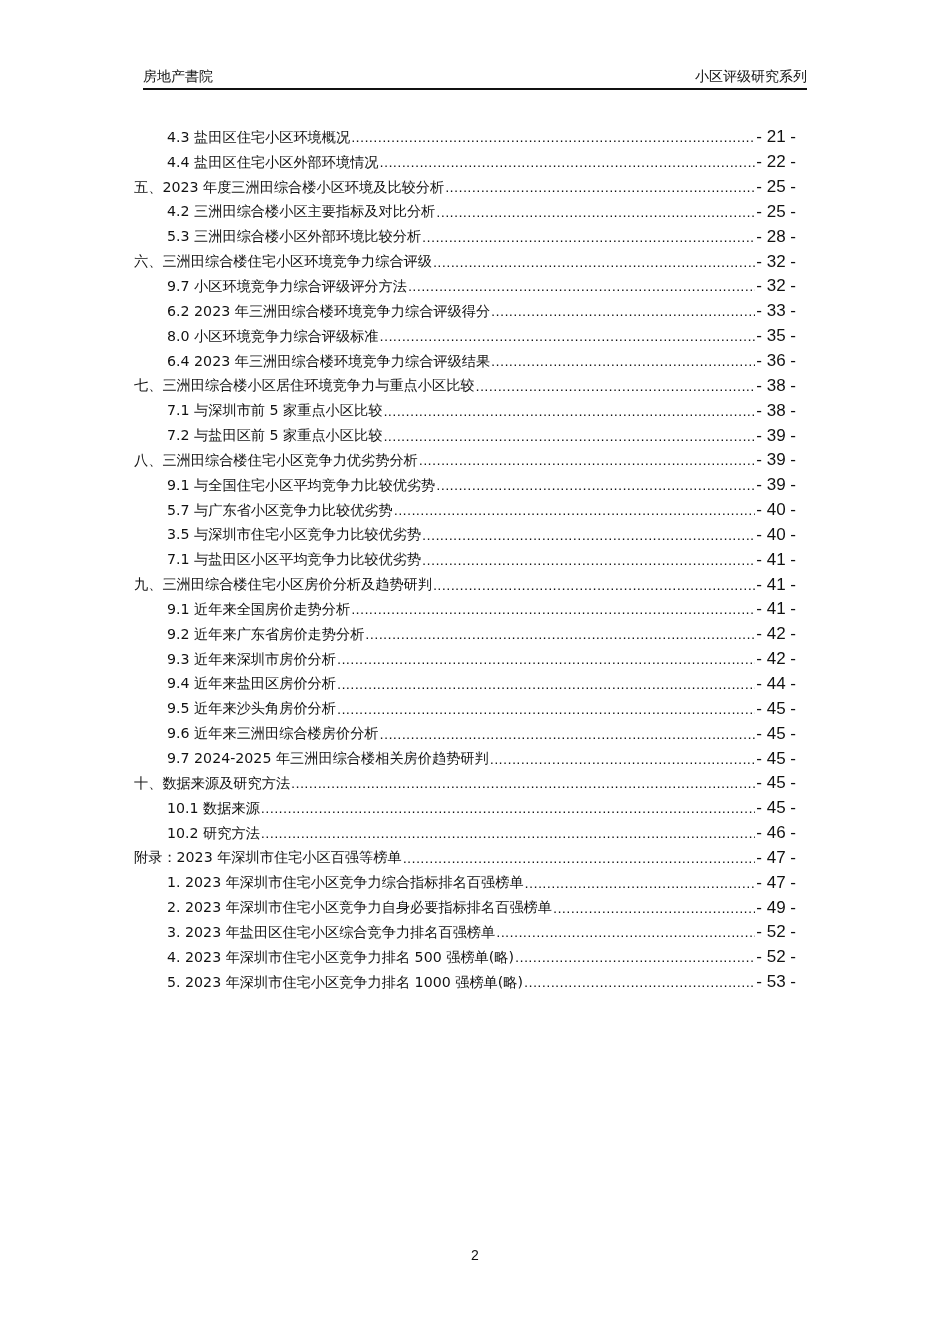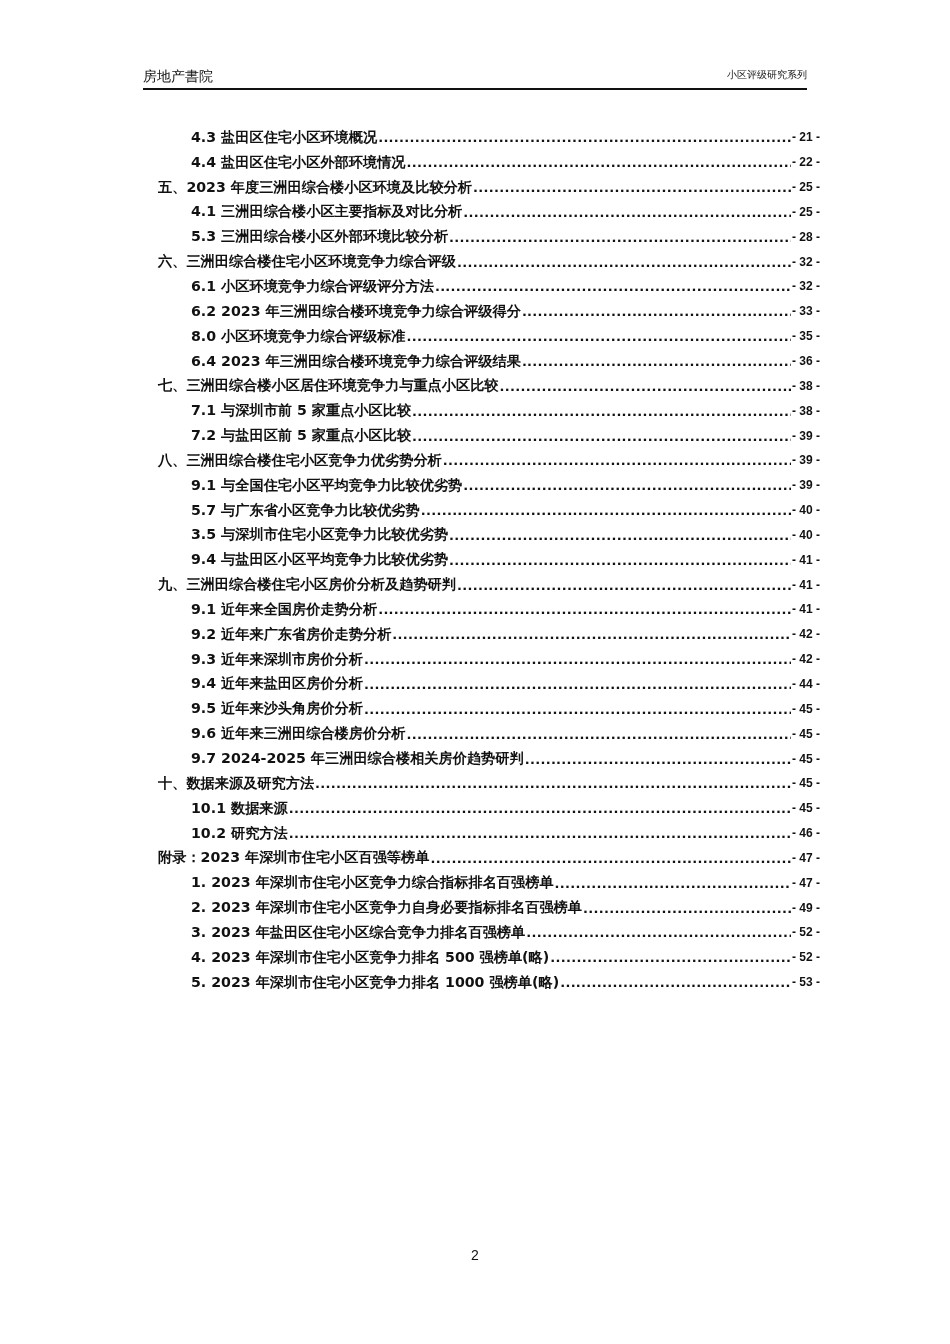--- a/index.html
+++ b/index.html
@@ -1,26 +1,26 @@
 <!DOCTYPE html>
 <html><head>
 <meta charset="utf-8">
 <style>
   html, body { margin: 0; padding: 0; background: #ffffff; }
   body { width: 950px; height: 1344px; position: relative; font-family: "DejaVu Sans", "Liberation Sans", sans-serif; color: #111; overflow: hidden; }
   .header { position: absolute; left: 143px; top: 66px; width: 664px; height: 22px; border-bottom: 2px solid #111; }
   .header .left { position: absolute; left: 0; top: 2px; font-size: 14px; }
-  .header .right { position: absolute; right: 0; top: 2px; font-size: 10px; }
-  .toc { position: absolute; left: 158px; top: 125px; width: 662px; font-weight: bold; }
+  .header .right { position: absolute; right: 0; top: 2px; font-size: 14px; }
+  .toc { position: absolute; left: 134px; top: 125px; width: 662px; }
   .toc-row { height: 24.85px; display: flex; align-items: center; font-size: 14.2px; white-space: nowrap; }
   .toc-row.l2 { padding-left: 33px; }
   .toc-row .label { flex: 0 0 auto; }
   .toc-row .dots { flex: 1 1 auto; overflow: hidden; height: 16px; position: relative; margin: 0 1px; }
   .toc-row .dots::after { content: "................................................................................................................................................................................................................................................"; position: absolute; left: 0; bottom: 0; font-size: 13px; letter-spacing: 0.3px; line-height: 14px; }
-  .toc-row .page { flex: 0 0 auto; font-family: "Liberation Sans", sans-serif; font-size: 12px; }
+  .toc-row .page { flex: 0 0 auto; font-family: "Liberation Sans", sans-serif; font-size: 17px; }
   .footer { position: absolute; top: 1247px; left: 0; width: 950px; text-align: center; font-size: 14px; font-family: "Liberation Sans", sans-serif; }
 </style>
 </head>
 <body>
 
 <div class="header">
   <span class="left">房地产書院</span>
   <span class="right">小区评级研究系列</span>
 </div>
 
@@ -34,36 +34,36 @@
       <span class="label">4.4 盐田区住宅小区外部环境情况</span>
       <span class="dots"></span>
       <span class="page">- 22 -</span>
     </div>
     <div class="toc-row l1">
       <span class="label">五、2023 年度三洲田综合楼小区环境及比较分析</span>
       <span class="dots"></span>
       <span class="page">- 25 -</span>
     </div>
     <div class="toc-row l2">
-      <span class="label">4.1 三洲田综合楼小区主要指标及对比分析</span>
+      <span class="label">4.2 三洲田综合楼小区主要指标及对比分析</span>
       <span class="dots"></span>
       <span class="page">- 25 -</span>
     </div>
     <div class="toc-row l2">
       <span class="label">5.3 三洲田综合楼小区外部环境比较分析</span>
       <span class="dots"></span>
       <span class="page">- 28 -</span>
     </div>
     <div class="toc-row l1">
       <span class="label">六、三洲田综合楼住宅小区环境竞争力综合评级</span>
       <span class="dots"></span>
       <span class="page">- 32 -</span>
     </div>
     <div class="toc-row l2">
-      <span class="label">6.1 小区环境竞争力综合评级评分方法</span>
+      <span class="label">9.7 小区环境竞争力综合评级评分方法</span>
       <span class="dots"></span>
       <span class="page">- 32 -</span>
     </div>
     <div class="toc-row l2">
       <span class="label">6.2 2023 年三洲田综合楼环境竞争力综合评级得分</span>
       <span class="dots"></span>
       <span class="page">- 33 -</span>
     </div>
     <div class="toc-row l2">
       <span class="label">8.0 小区环境竞争力综合评级标准</span>
@@ -104,21 +104,21 @@
       <span class="label">5.7 与广东省小区竞争力比较优劣势</span>
       <span class="dots"></span>
       <span class="page">- 40 -</span>
     </div>
     <div class="toc-row l2">
       <span class="label">3.5 与深圳市住宅小区竞争力比较优劣势</span>
       <span class="dots"></span>
       <span class="page">- 40 -</span>
     </div>
     <div class="toc-row l2">
-      <span class="label">9.4 与盐田区小区平均竞争力比较优劣势</span>
+      <span class="label">7.1 与盐田区小区平均竞争力比较优劣势</span>
       <span class="dots"></span>
       <span class="page">- 41 -</span>
     </div>
     <div class="toc-row l1">
       <span class="label">九、三洲田综合楼住宅小区房价分析及趋势研判</span>
       <span class="dots"></span>
       <span class="page">- 41 -</span>
     </div>
     <div class="toc-row l2">
       <span class="label">9.1 近年来全国房价走势分析</span>

